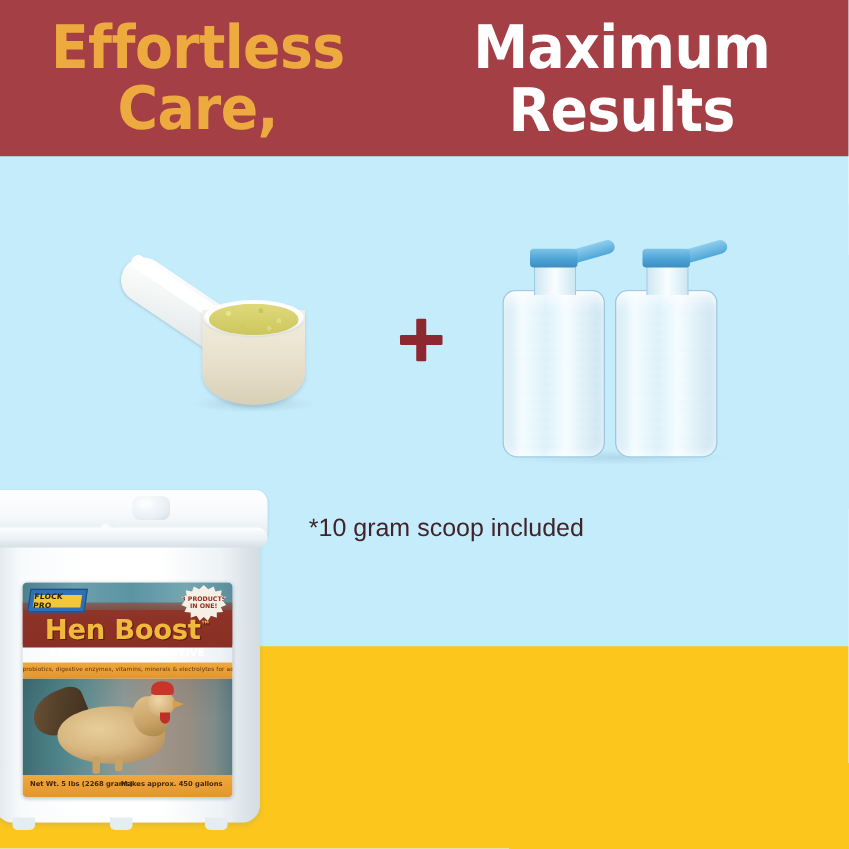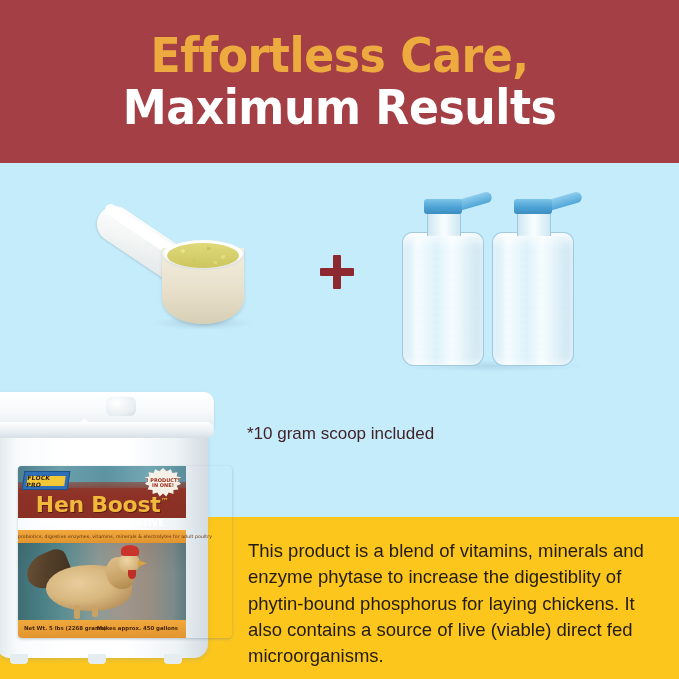--- a/index.html
+++ b/index.html
@@ -16,24 +16,24 @@
     height: 679px;
     overflow: hidden;
     background: #c5ecfb;
   }
 
   
   .header-band {
     position: absolute;
     left: 0; top: 0;
     width: 679px;
-    height: 163px;
+    height: 125px;
     background: #a33f45;
     display: flex;
-    flex-direction: column;
+    flex-direction: row;
     align-items: center;
     justify-content: center;
   }
   .headline-1 {
     color: #edab3f;
     font-family: "DejaVu Sans", sans-serif;
     font-weight: bold;
     font-size: 48px;
     letter-spacing: -0.5px;
     line-height: 1.02;
@@ -226,22 +226,22 @@
     color: #41232a;
     font-family: "Liberation Sans", sans-serif;
     font-size: 26px;
     line-height: 1.25;
     letter-spacing: 0.2px;
     font-weight: 400;
   }
   .mix-note {
     color: #41232a;
     font-family: "Liberation Sans", sans-serif;
-    font-size: 17px;
-    margin-top: 20px;
+    font-size: 20px;
+    margin-top: 8px;
     font-weight: 400;
   }
 
   
   .desc-block {
     position: absolute;
     left: 248px; top: 538px;
     width: 400px;
   }
   .desc-text {
@@ -306,21 +306,20 @@
   .bucket-foot.f3 { left: 168px; }
 
   
   .label {
     position: absolute;
     left: 18px; top: 466px;
     width: 168px; height: 172px;
     border-radius: 4px;
     overflow: hidden;
     box-shadow: 0 1px 3px rgba(100,120,135,0.4);
-    padding-left: 46px;
   }
   .label-top {
     position: absolute;
     left: 0; top: 0;
     width: 168px; height: 50px;
     background: linear-gradient(180deg, #5c8f9c 0%, #6fa3ae 18%, #8e3d2a 42%, #8e3228 100%);
   }
   .label-top-photo {
     position: absolute;
     left: 0; top: 0;
@@ -559,23 +558,20 @@
       <div class="bottle-neck"></div>
       <div class="bottle-handle"></div>
       <div class="bottle-cap"></div>
     </div>
   </div>
 
   <div class="mix-block">
     <div class="mix-note">*10 gram scoop included</div>
   </div>
 
-  <div class="desc-block">
-    <div class="desc-text">This product is a blend of vitamins, minerals and enzyme phytase to increase the digestiblity of phytin-bound phosphorus for laying chickens. It also contains a source of live (viable) direct fed microorganisms.</div>
-  </div>
 
   <div class="bucket">
     <div class="bucket-body">
       <div class="bucket-foot"></div>
       <div class="bucket-foot f2"></div>
       <div class="bucket-foot f3"></div>
     </div>
     <div class="bucket-lid">
       <div class="bucket-lid-knob"></div>
       <div class="bucket-lid-knob2"></div>

